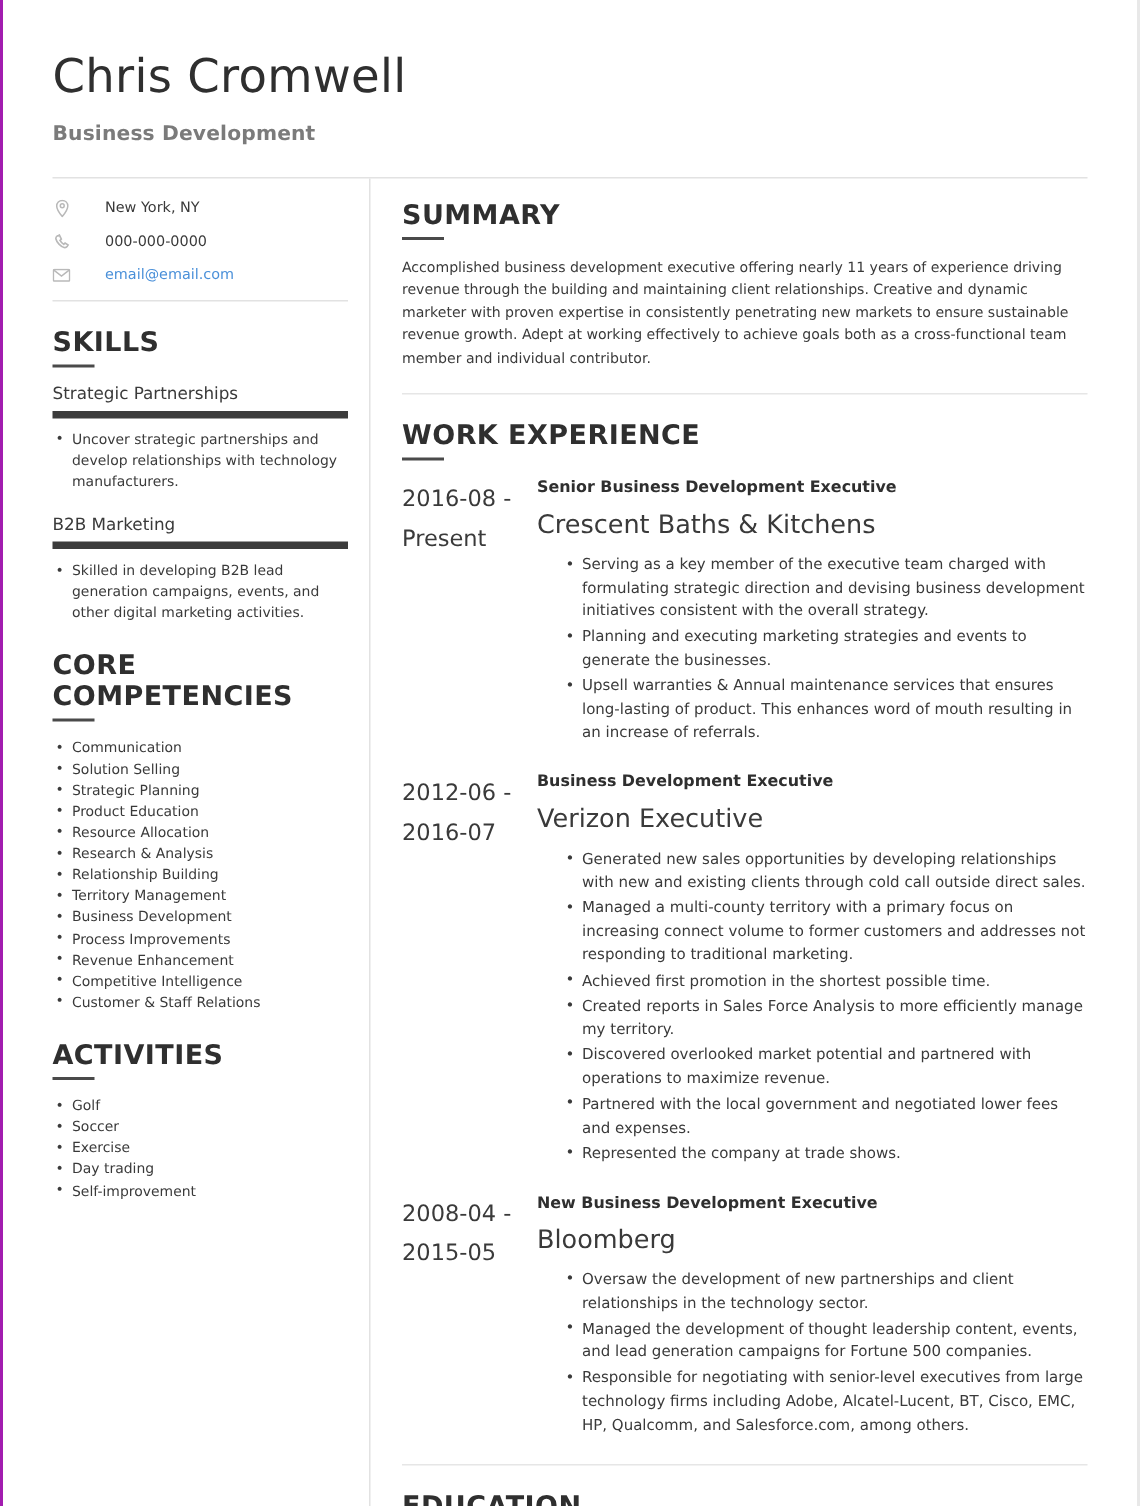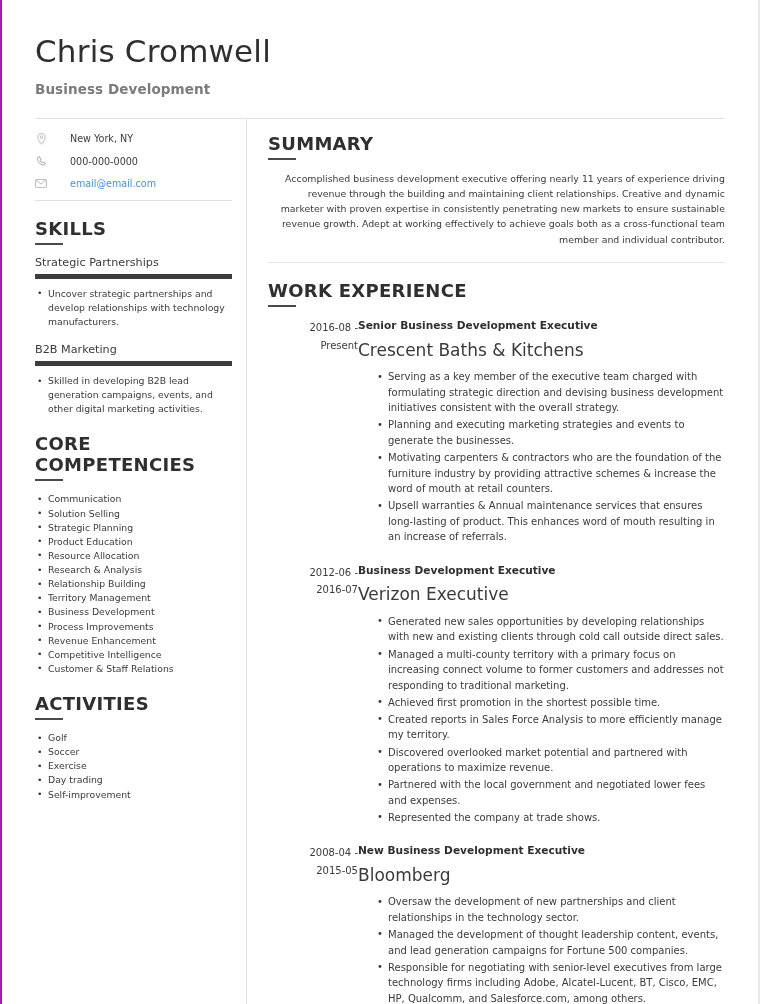--- a/index.html
+++ b/index.html
@@ -177,38 +177,37 @@
     left: 2px;
     top: -0.5px;
     color: #3a3a3a;
   }
 
   
   .summary-text {
     font-size: 9.4px;
     line-height: 1.62;
     color: #3a3a3a;
-    text-align: right;
+    text-align: left;
   }
 
   .right-rule {
     border-top: 1px solid #e6e6e6;
     margin: 15px 0 0 0;
   }
 
   .job { display: flex; margin-bottom: 16px; }
 
   .job-dates {
     width: 90px;
     flex: 0 0 90px;
-    font-size: 10px;
+    font-size: 15px;
     line-height: 1.78;
     color: #3a3a3a;
     padding-top: 1px;
-    text-align: right;
   }
 
   .job-body { flex: 1 1 auto; }
 
   .job-position {
     font-size: 10.6px;
     font-weight: 700;
     color: #2f2f2f;
     line-height: 1.5;
   }
@@ -390,21 +389,20 @@
           <div class="job-dates">
             <div>2016-08 -</div>
             <div>Present</div>
           </div>
           <div class="job-body">
             <div class="job-position">Senior Business Development Executive</div>
             <div class="job-employer">Crescent Baths &amp; Kitchens</div>
             <ul class="job-points">
                 <li>Serving as a key member of the executive team charged with formulating strategic direction and devising business development initiatives consistent with the overall strategy.</li>
                 <li>Planning and executing marketing strategies and events to generate the businesses.</li>
-                <li>Motivating carpenters &amp; contractors who are the foundation of the furniture industry by providing attractive schemes &amp; increase the word of mouth at retail counters.</li>
                 <li>Upsell warranties &amp; Annual maintenance services that ensures long-lasting of product. This enhances word of mouth resulting in an increase of referrals.</li>
               </ul>
           </div>
         </div>
 
         <div class="job">
           <div class="job-dates">
             <div>2012-06 -</div>
             <div>2016-07</div>
           </div>

